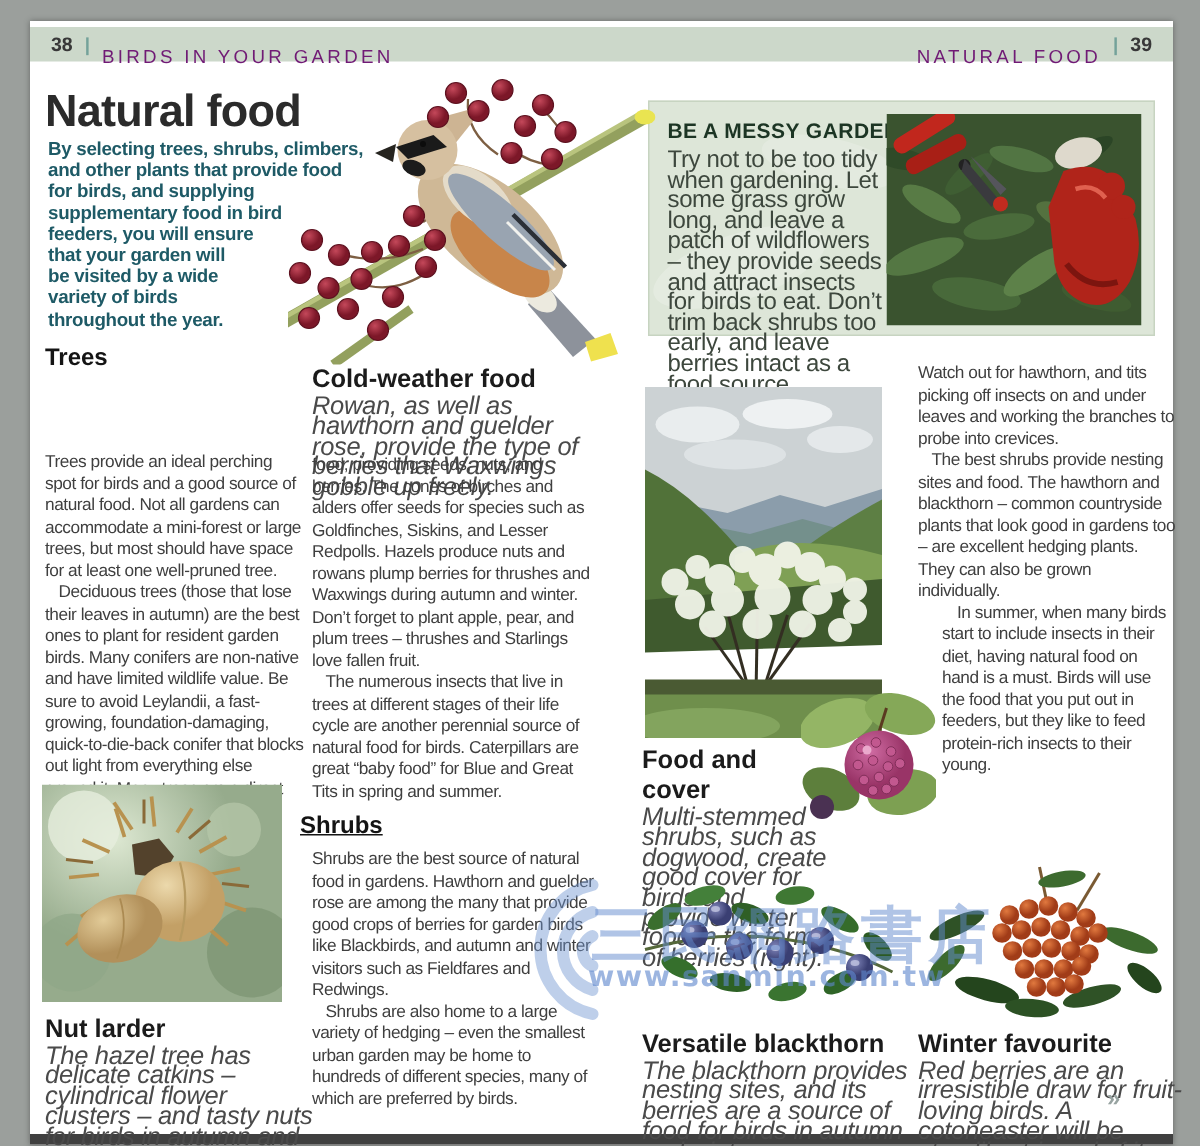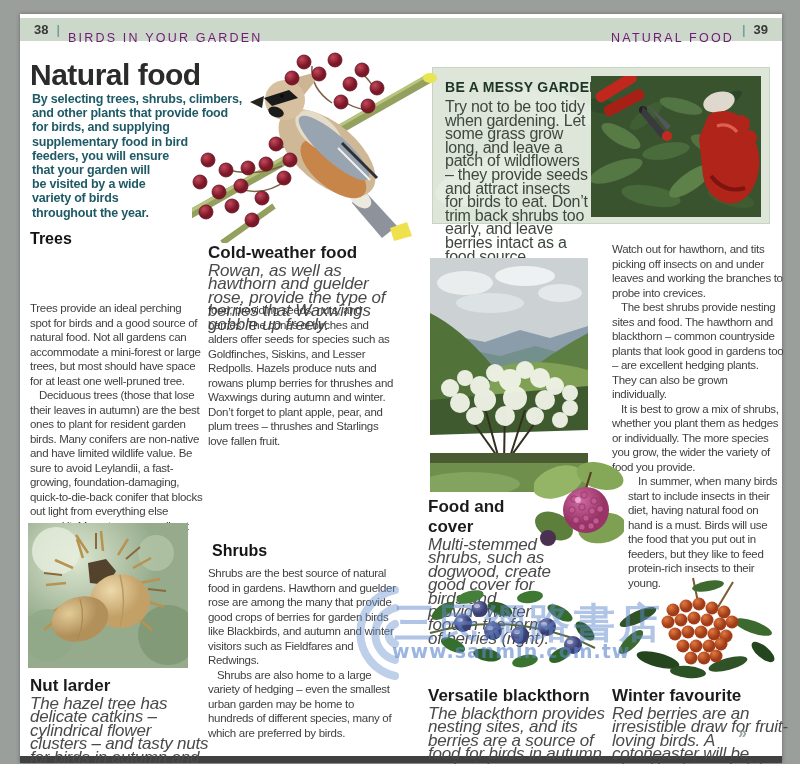--- a/index.html
+++ b/index.html
@@ -137,22 +137,23 @@
     <p>Trees provide an ideal perching spot for birds and a good source of natural food. Not all gardens can accommodate a mini-forest or large trees, but most should have space for at least one well-pruned tree.</p>
     <p class="ind">Deciduous trees (those that lose their leaves in autumn) are the best ones to plant for resident garden birds. Many conifers are non-native and have limited wildlife value. Be sure to avoid Leylandii, a fast-growing, foundation-damaging, quick-to-die-back conifer that blocks out light from everything else around it. Many trees are a direct source of</p>
   </div>
 
   <div class="abs cap" style="left:188px;top:229px;width:192px;">
     <p class="t">Cold-weather food</p>
     <p class="b">Rowan, as well as hawthorn and guelder rose, provide the type of berries that Waxwings gobble up freely.</p>
   </div>
   <div class="abs col" style="left:188px;top:289px;width:190px;">
     <p>food, providing seeds, nuts, and berries. The cones of birches and alders offer seeds for species such as Goldfinches, Siskins, and Lesser Redpolls. Hazels produce nuts and rowans plump berries for thrushes and Waxwings during autumn and winter. Don’t forget to plant apple, pear, and plum trees – thrushes and Starlings love fallen fruit.</p>
-  </div>
-  <div class="abs h2" style="left:192px;top:528px;">Shrubs</div>
+    <p class="ind">The numerous insects that live in trees at different stages of their life cycle are another perennial source of natural food for birds. Caterpillars are great “baby food” for Blue and Great Tits in spring and summer.</p>
+  </div>
+  <div class="abs h2" style="left:180px;top:528px;text-decoration:underline;">Shrubs</div>
   <div class="abs col" style="left:188px;top:552px;width:190px;">
     <p>Shrubs are the best source of natural food in gardens. Hawthorn and guelder rose are among the many that provide good crops of berries for garden birds like Blackbirds, and autumn and winter visitors such as Fieldfares and Redwings.</p>
     <p class="ind">Shrubs are also home to a large variety of hedging – even the smallest urban garden may be home to hundreds of different species, many of which are preferred by birds.</p>
   </div>
 
   <svg class="abs" style="left:8px;top:509px;" width="160" height="145" viewBox="0 0 160 145">
     <defs>
       <radialGradient id="hzBg" cx="30%" cy="25%">
           <stop offset="0%" stop-color="#dde8d2"></stop>
           <stop offset="100%" stop-color="#96ab8c"></stop>
@@ -281,21 +282,20 @@
         <circle cx="130" cy="162" r="8"></circle>
     </g>
     <rect x="0" y="195" width="158" height="18" fill="#4a5a33"></rect>
     <rect x="0" y="205" width="158" height="29" fill="#6f8f4c"></rect>
     <ellipse cx="40" cy="226" rx="50" ry="12" fill="#83a45e"></ellipse>
   </svg>
 
   <div class="abs col rcol">
     <p>Watch out for hawthorn, and tits picking off insects on and under leaves and working the branches to probe into crevices.</p>
     <p class="ind">The best shrubs provide nesting sites and food. The hawthorn and blackthorn – common countryside plants that look good in gardens too – are excellent hedging plants. They can also be grown individually.</p>
-    <p class="ind">It is best to grow a mix of shrubs, whether you plant them as hedges or individually. The more species you grow, the wider the variety of food you provide.</p>
     <p class="pushed">In summer, when many birds start to include insects in their diet, having natural food on hand is a must. Birds will use the food that you put out in feeders, but they like to feed protein-rich insects to their young.</p>
   </div>
 
   <svg class="abs" style="left:514px;top:440px;z-index:3;" width="90" height="98" viewBox="0 0 90 98">
     <defs>
         <radialGradient id="dogG" cx="38%" cy="30%">
           <stop offset="0%" stop-color="#cf6ba2"></stop>
           <stop offset="100%" stop-color="#993467"></stop>
         </radialGradient>
       </defs>

